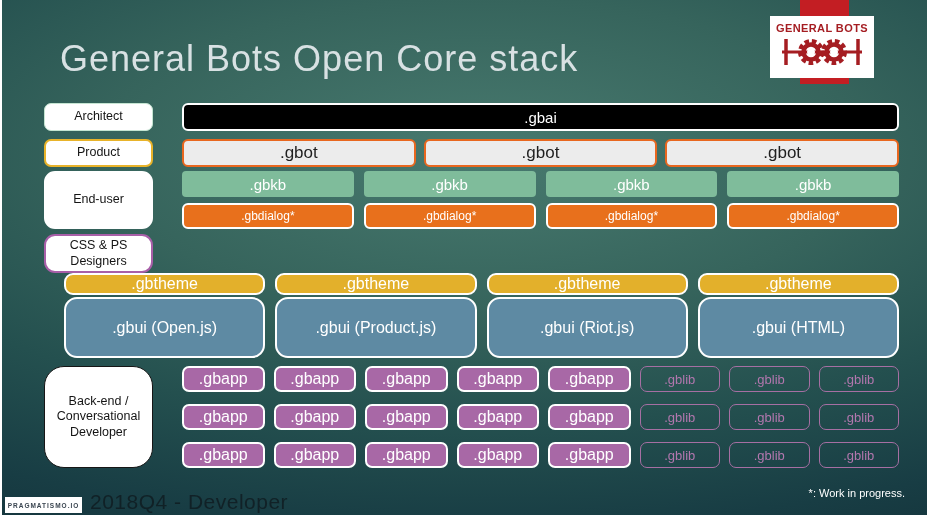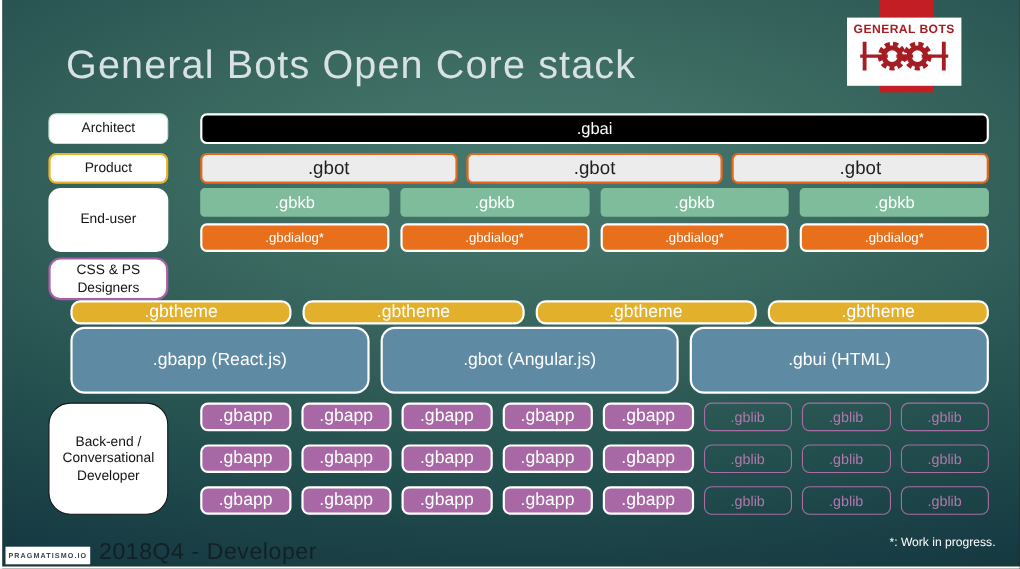--- a/index.html
+++ b/index.html
@@ -145,22 +145,23 @@
             <div class="box gbtheme">.gbtheme</div>
             <div class="box gbtheme">.gbtheme</div>
             <div class="box gbtheme">.gbtheme</div>
             <div class="box gbtheme">.gbtheme</div>
           </div>
         </div>
       </div>
       <div class="row row-frontend">
         <div class="bands">
           <div class="band-row">
-            <div class="box gbui">.gbapp (React.js)</div>
-            <div class="box gbui">.gbot (Angular.js)</div>
+            <div class="box gbui">.gbui (Open.js)</div>
+            <div class="box gbui">.gbui (Product.js)</div>
+            <div class="box gbui">.gbui (Riot.js)</div>
             <div class="box gbui">.gbui (HTML)</div>
           </div>
         </div>
       </div>
       <div class="row row-backend">
         <div class="label lbl-backend">Back-end / Conversational Developer</div>
         <div class="bands">
           <div class="band-row">
             <div class="box gbapp">.gbapp</div>
             <div class="box gbapp">.gbapp</div>

